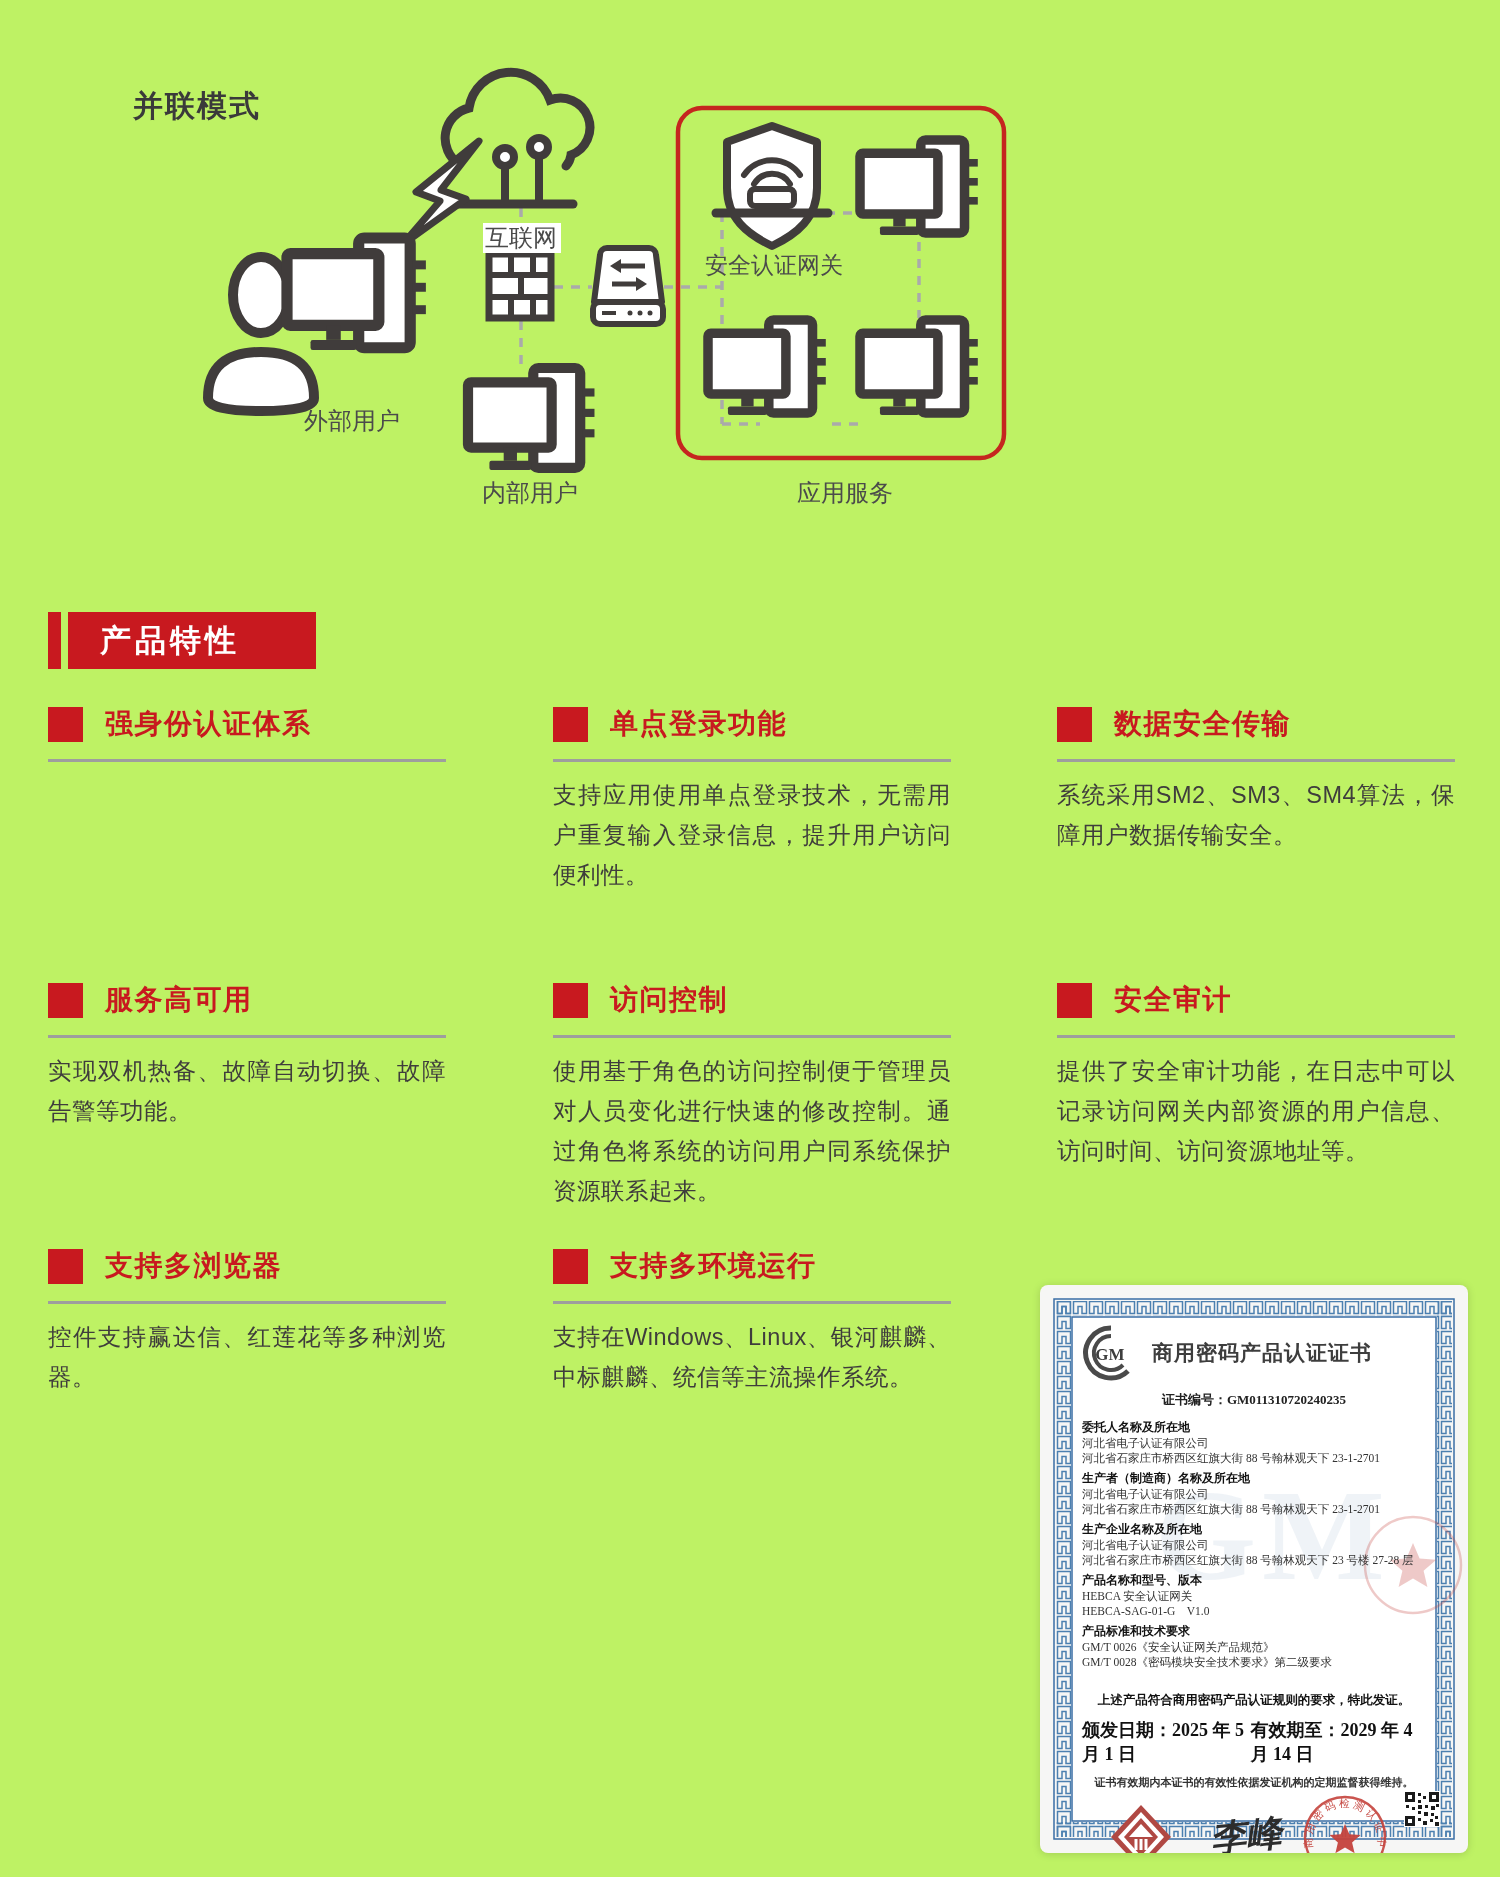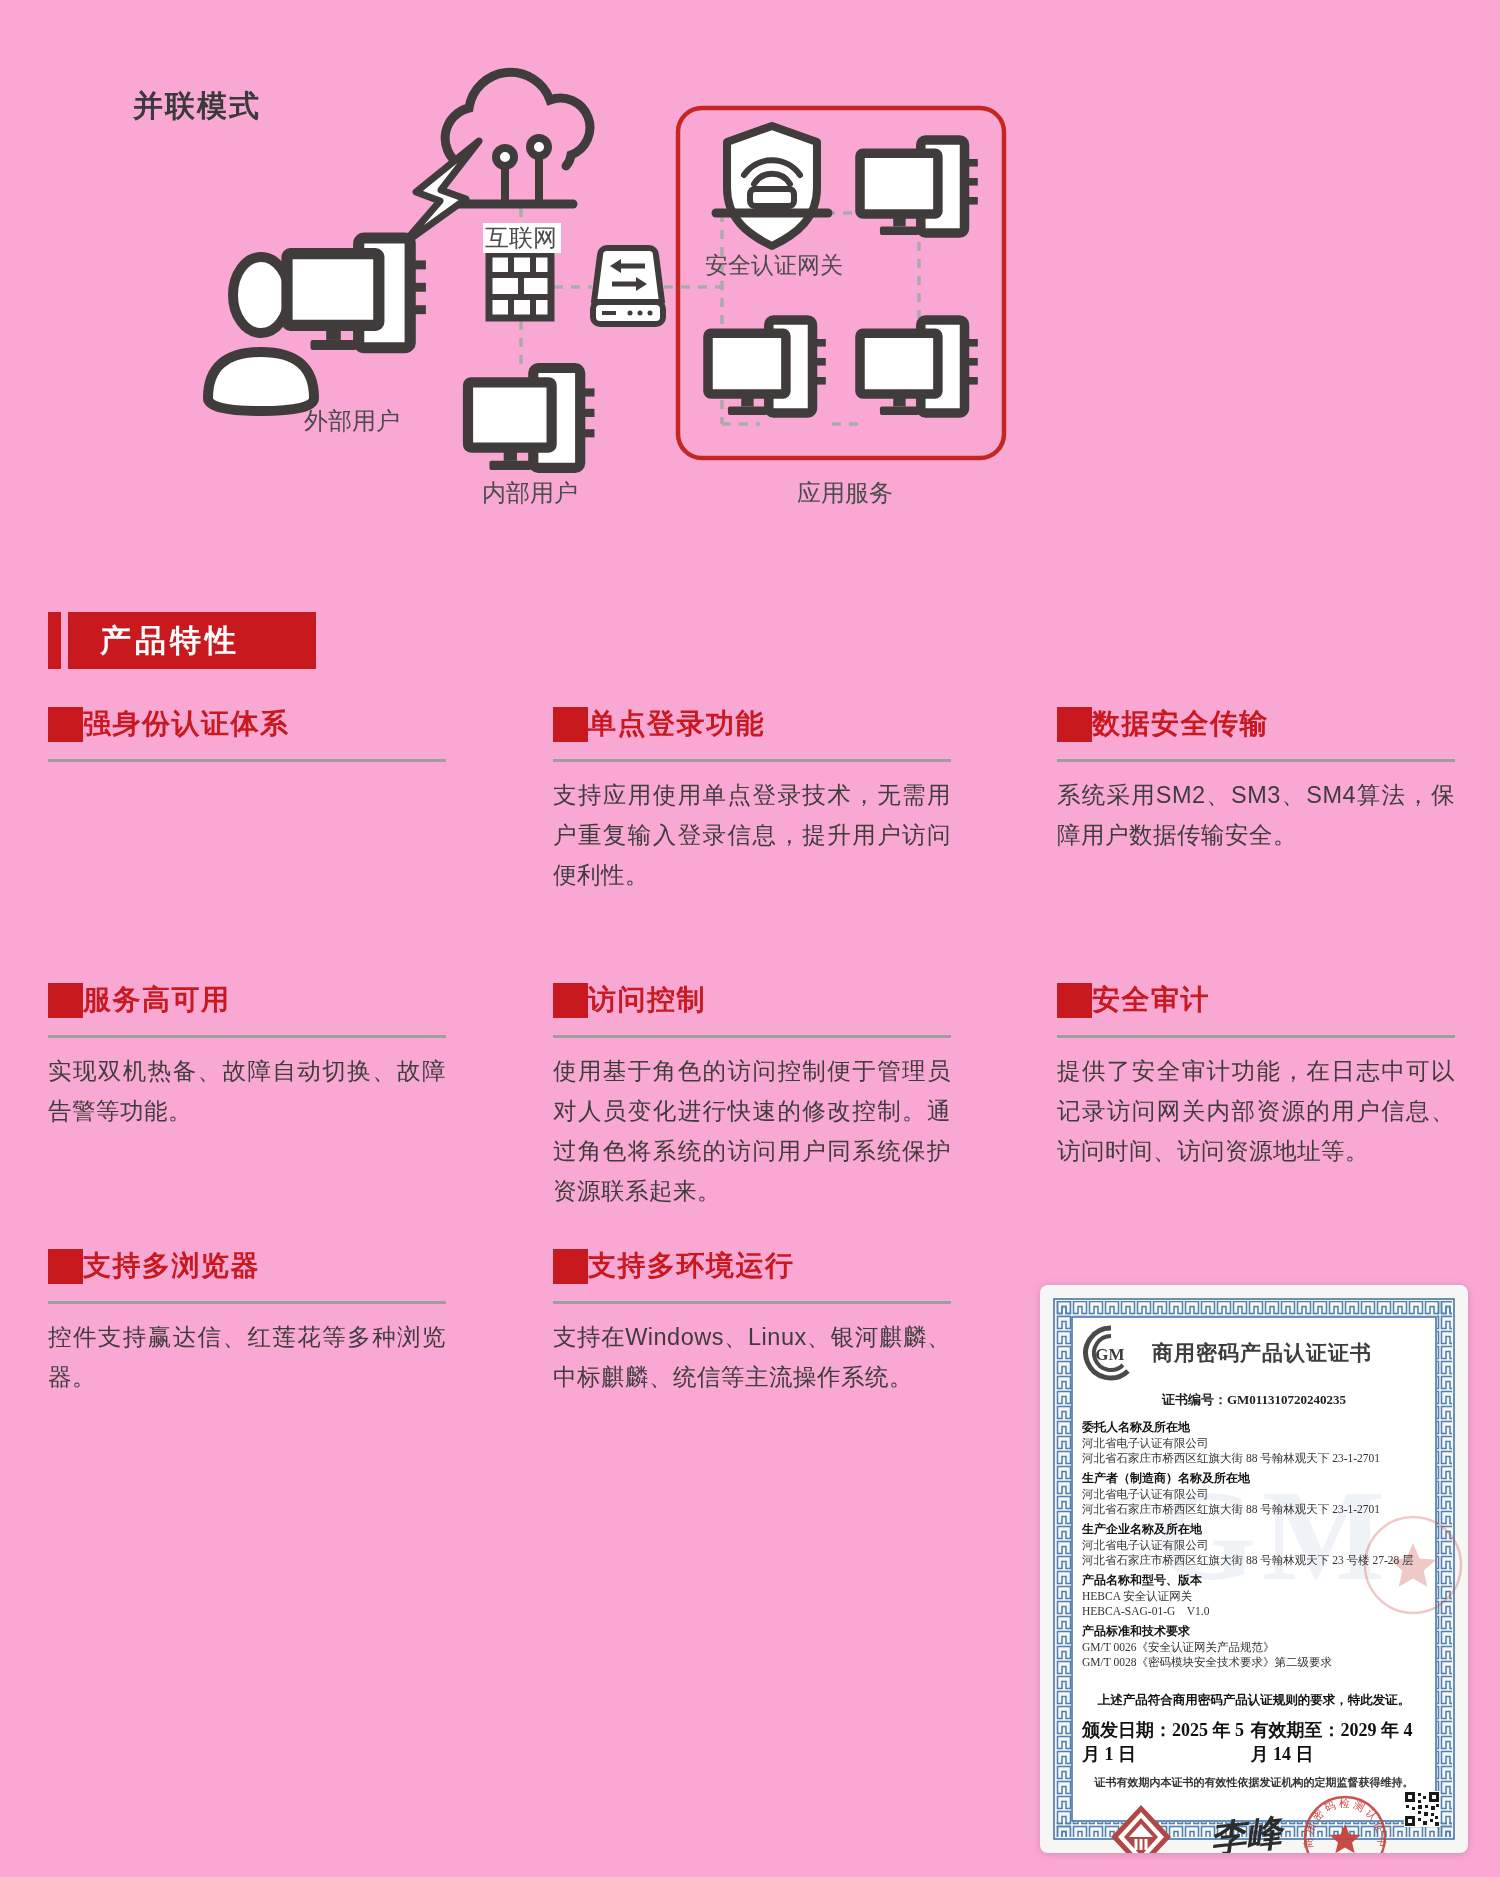--- a/index.html
+++ b/index.html
@@ -1,36 +1,36 @@
 <!DOCTYPE html>
 <html><head>
 <meta charset="utf-8">
 <style>
   * { margin:0; padding:0; box-sizing:border-box; }
   html,body { background:#ffffff; }
   body { font-family:"Liberation Sans","DejaVu Sans",sans-serif; color:#3f3d3c; }
-  .page { position:relative; width:1500px; height:1877px; background:#f9a8d4; overflow:hidden; }
+  .page { position:relative; width:1500px; height:1877px; background:#bef264; overflow:hidden; }
 
   
   .diagram-svg { position:absolute; left:0; top:0; }
 
   
   .section-banner { position:absolute; left:48px; top:612px; display:flex;align-items:flex-end; }
   .banner-accent { width:13px; height:57px; background:#c8191f; margin-right:7px; }
   .banner-main { width:248px; height:57px; background:#c8191f; color:#ffffff; font-size:31px;
                  font-weight:bold; line-height:57px; padding-left:32px; letter-spacing:4px; }
 
   
   .feature { position:absolute; width:398px; }
   .f0{left:48px;top:705px} .f1{left:553px;top:705px} .f2{left:1057px;top:705px}
   .f3{left:48px;top:981px} .f4{left:553px;top:981px} .f5{left:1057px;top:981px}
   .f6{left:48px;top:1247px} .f7{left:553px;top:1247px}
   .feature-head { display:flex; align-items:center; }
   .feature-bullet { width:35px; height:35px; background:#c8191f; flex:0 0 auto; }
-  .feature-title { color:#c8191f; font-size:28px; font-weight:bold; letter-spacing:1.5px; }
+  .feature-title { color:#c8191f; font-size:28px; font-weight:bold; margin-left:22px; letter-spacing:1.5px; }
   .feature-rule { height:3px; background:#9e9e9e; margin-top:16px; }
   .feature-body { margin-top:13px; font-size:23.5px; line-height:40px; color:#3f3d3c;
                   text-align:justify; letter-spacing:0.5px; }
 
   
   .cert { position:absolute; left:1040px; top:1285px; width:428px; height:568px;
           background:#f6f6f5; border-radius:8px; box-shadow:0 1px 8px rgba(0,0,0,0.15); overflow:hidden; }
   .cert-frame { position:absolute; left:0; top:0; }
   .cert-watermark { position:absolute; left:115px; top:175px; font-size:130px; font-weight:bold;
                     font-family:"Liberation Serif","DejaVu Serif",serif; color:rgba(95,135,175,0.10);

